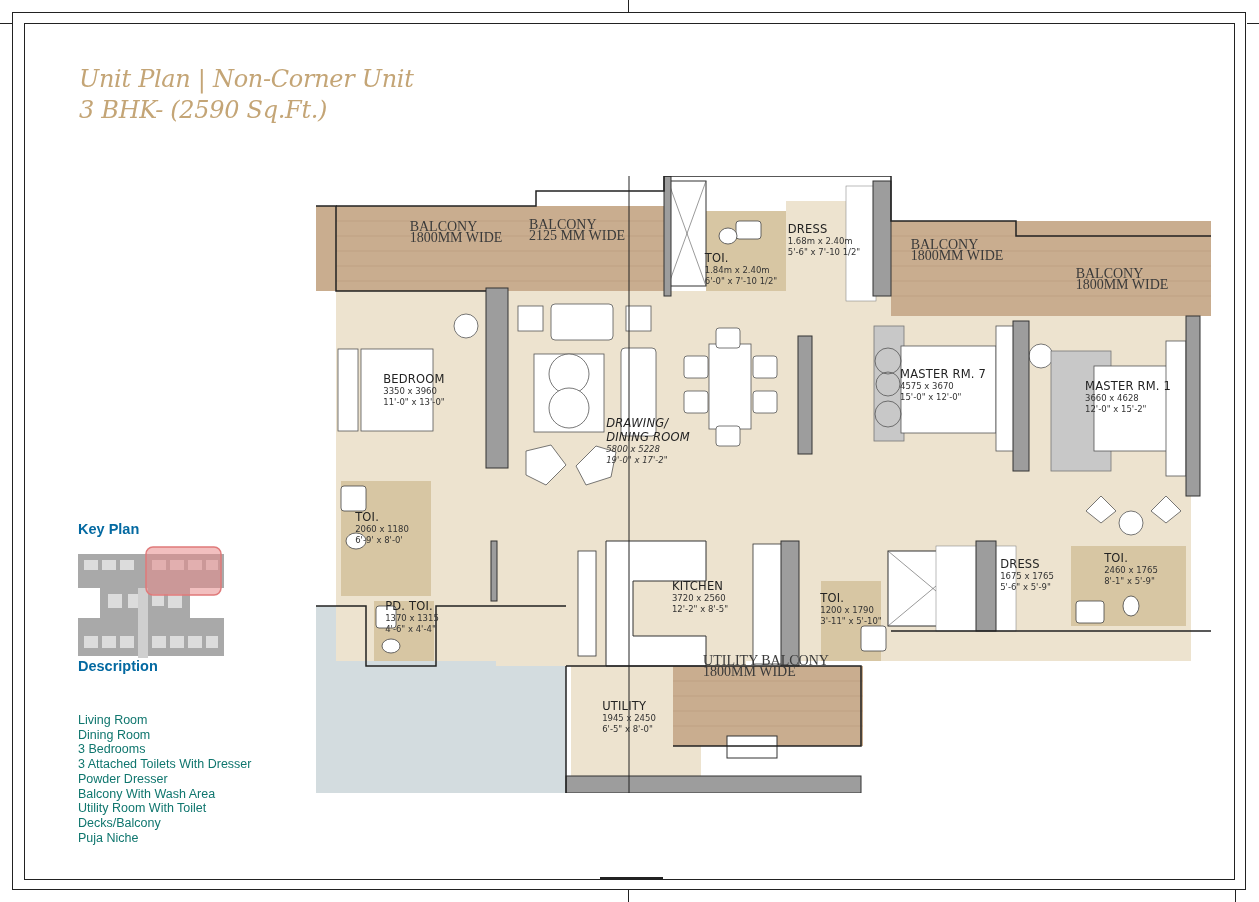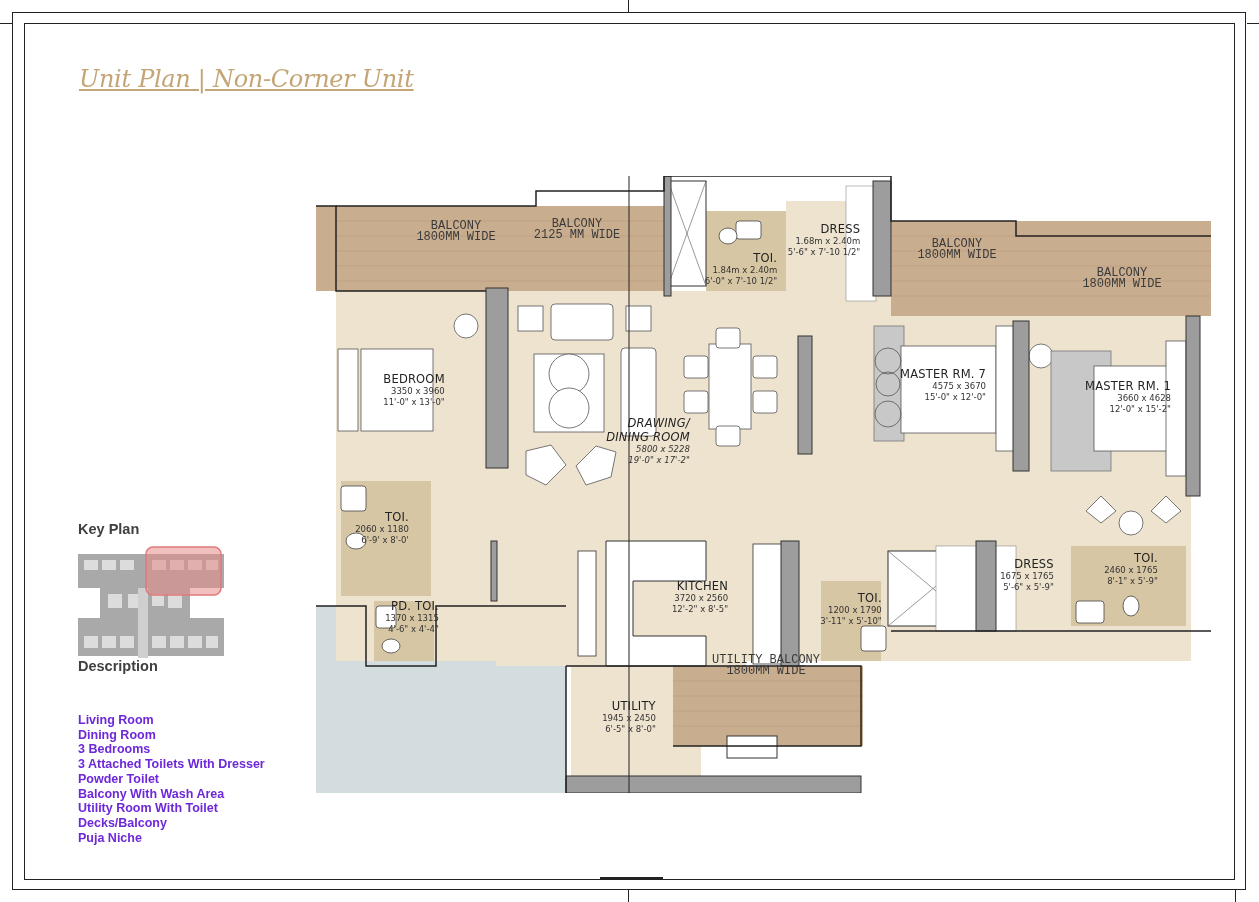--- a/index.html
+++ b/index.html
@@ -1,43 +1,44 @@
 <!DOCTYPE html>
 <html><head>
 <meta charset="utf-8">
 <style>
   html,body{margin:0;padding:0;background:#fff;}
   body{width:1259px;height:902px;position:relative;overflow:hidden;font-family:"Liberation Sans",sans-serif;}
   .frame-outer{position:absolute;left:12px;top:12px;width:1234px;height:878px;border:1px solid #222;box-sizing:border-box;}
   .frame-inner{position:absolute;left:24px;top:23px;width:1211px;height:857px;border:1px solid #222;box-sizing:border-box;}
   .crop{position:absolute;background:#222;}
-  .title{position:absolute;left:79px;top:64px;font-family:"DejaVu Serif","Liberation Serif",serif;font-style:italic;color:#c4a576;font-size:24px;line-height:31px;letter-spacing:-0.3px;text-decoration:underline;}
-  .section-h{position:absolute;left:78px;font-family:"Liberation Sans",sans-serif;color:#404040;font-size:14.5px;font-weight:bold;}
-  .desc-list{position:absolute;left:78px;top:713px;margin:0;padding:0;list-style:none;font-family:"Liberation Sans",sans-serif;font-size:12.5px;line-height:14.7px;color:#6d28d9;font-weight:bold;}
+  .title{position:absolute;left:79px;top:64px;font-family:"DejaVu Serif","Liberation Serif",serif;font-style:italic;color:#c4a576;font-size:24px;line-height:31px;letter-spacing:-0.3px;}
+  .section-h{position:absolute;left:78px;font-family:"Liberation Sans",sans-serif;color:#0369a1;font-size:14.5px;font-weight:bold;}
+  .desc-list{position:absolute;left:78px;top:713px;margin:0;padding:0;list-style:none;font-family:"Liberation Sans",sans-serif;font-size:12.5px;line-height:14.7px;color:#0f766e;}
   .keyplan{position:absolute;left:78px;top:546px;width:150px;height:113px;}
   .plan{position:absolute;left:316px;top:176px;width:895px;height:617px;}
-  .lbl{position:absolute;text-align:right;color:#222;font-family:"DejaVu Sans Mono","Liberation Mono",monospace;white-space:nowrap;transform:translateX(-50%);}
+  .lbl{position:absolute;text-align:left;color:#222;font-family:"DejaVu Sans Mono","Liberation Mono",monospace;white-space:nowrap;transform:translateX(-50%);}
   .lbl .n{font-family:"DejaVu Sans","Liberation Sans",sans-serif;font-size:11.5px;font-weight:normal;letter-spacing:0.2px;}
   .lbl .d{font-family:"DejaVu Sans","Liberation Sans",sans-serif;font-size:8.5px;line-height:11px;color:#333;}
-  .bal{position:absolute;text-align:center;font-family:Liberation Mono, monospace;font-size:12px;line-height:11px;color:#3a3a3a;transform:translateX(-50%);white-space:nowrap;}
+  .bal{position:absolute;text-align:left;font-family:Liberation Serif, serif;font-size:14px;line-height:11px;color:#3a3a3a;transform:translateX(-50%);white-space:nowrap;}
 </style>
 </head>
 <body>
 
 <div class="frame-outer"></div>
 <div class="frame-inner"></div>
 <div class="crop" style="left:628px;top:0;width:1px;height:12px;"></div>
 <div class="crop" style="left:0;top:23px;width:12px;height:1px;"></div>
 <div class="crop" style="left:1247px;top:23px;width:12px;height:1px;"></div>
 <div class="crop" style="left:628px;top:890px;width:1px;height:12px;"></div>
 <div class="crop" style="left:1235px;top:890px;width:1px;height:12px;"></div>
 <div class="crop" style="left:600px;top:877px;width:63px;height:3px;"></div>
 
 <div class="title">
   <div>Unit Plan | Non-Corner Unit</div>
+  <div>3 BHK- (2590 Sq.Ft.)</div>
 </div>
 
 <div class="section-h" style="top:521px;">Key Plan</div>
 <div class="keyplan">
   <svg width="150" height="113" viewBox="0 0 150 113">
     <g fill="#a9a9a9">
       <rect x="0" y="8" width="68" height="34"></rect>
       <rect x="68" y="8" width="78" height="34"></rect>
       <rect x="22" y="42" width="90" height="30"></rect>
       <rect x="0" y="72" width="68" height="38"></rect>
@@ -67,21 +68,21 @@
     <rect x="68" y="1" width="75" height="48" rx="7" fill="#e88a8a" fill-opacity="0.55" stroke="#e07a7a" stroke-width="1.5"></rect>
   </svg>
 </div>
 
 <div class="section-h" style="top:658px;">Description</div>
 <ul class="desc-list">
   <li>Living Room</li>
   <li>Dining Room</li>
   <li>3 Bedrooms</li>
   <li>3 Attached Toilets With Dresser</li>
-  <li>Powder Toilet</li>
+  <li>Powder Dresser</li>
   <li>Balcony With Wash Area</li>
   <li>Utility Room With Toilet</li>
   <li>Decks/Balcony</li>
   <li>Puja Niche</li>
 </ul>
 
 <div class="plan">
   <svg width="895" height="617" viewBox="0 0 895 617" style="position:absolute;left:0;top:0;">
 
     <rect x="0" y="430" width="250" height="187" fill="#d3dcdf"></rect>

